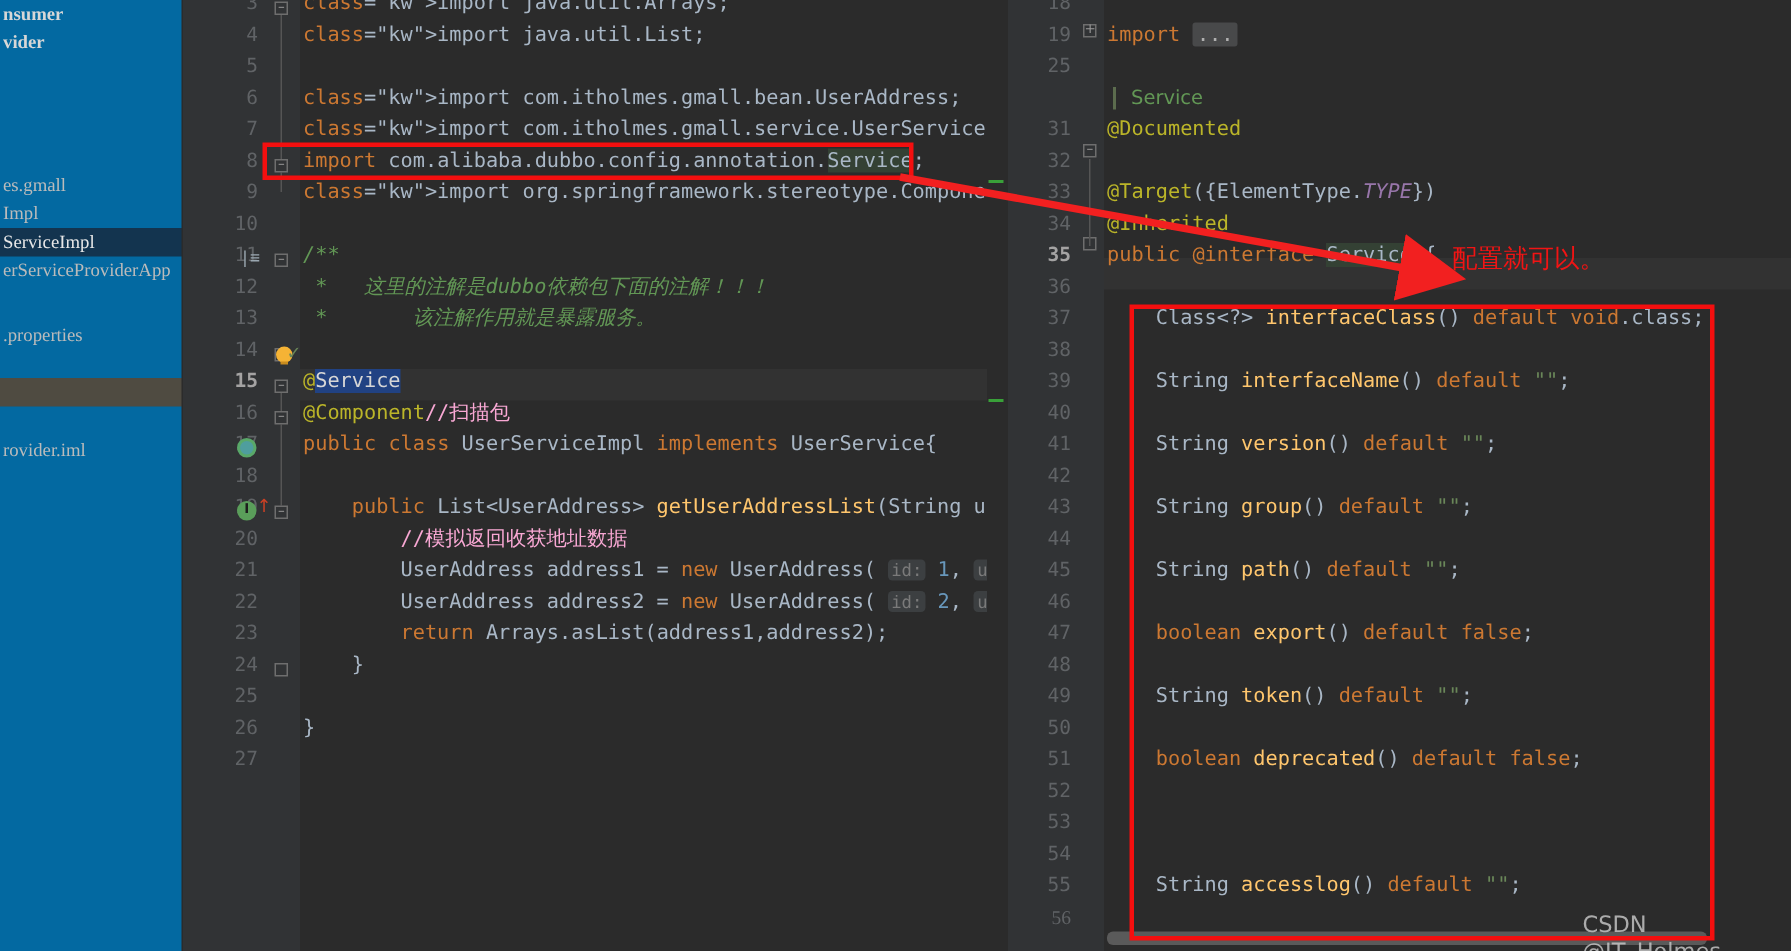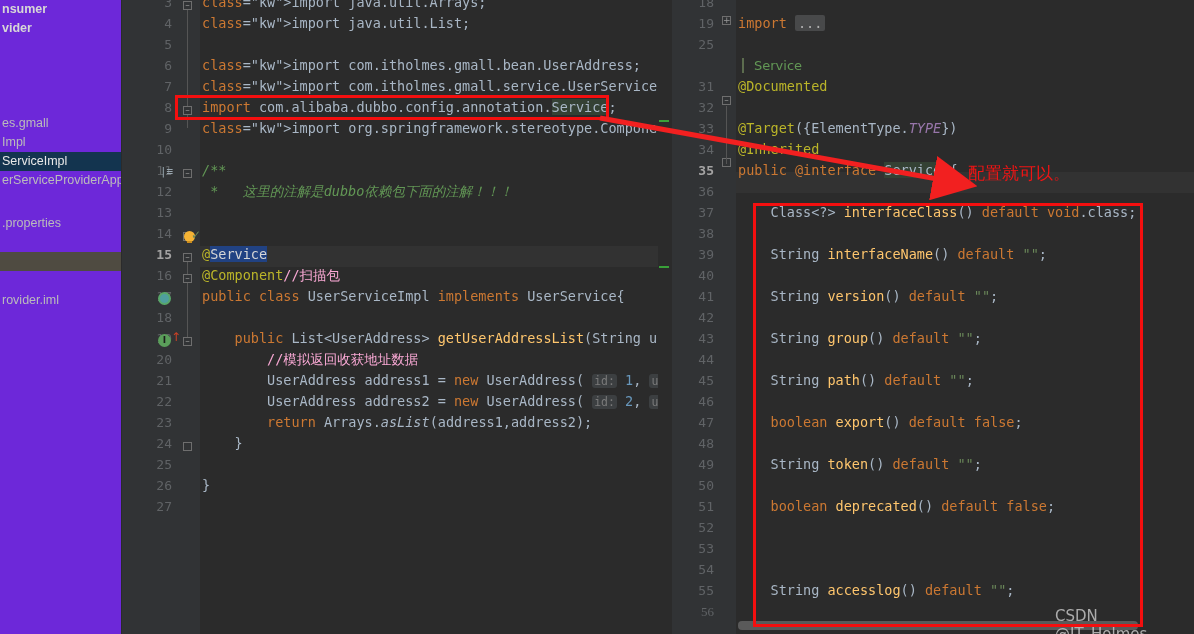--- a/index.html
+++ b/index.html
@@ -8,22 +8,22 @@
     width: 1194px; height: 634px;
     background: #3c3f41;
     font-family: "DejaVu Sans Mono", monospace;
     overflow: hidden;
   }
   #root { position: relative; width: 1194px; height: 634px; }
 
   
   .sidebar {
     position: absolute; left: 0; top: 0; width: 122px; height: 634px;
-    background: #6d28d9;
-    font-family: Liberation Sans, sans-serif;
+    background: #0369a1;
+    font-family: Liberation Serif, serif;
     font-size: 12.5px; color: #bbbbbb;
     overflow: hidden;
   }
   .sidebar .row {
     position: absolute; left: 0; width: 122px; height: 19px;
     line-height: 19px; white-space: nowrap;
     padding-left: 2px;
   }
   .sidebar .row.bold { font-weight: bold; color: #d7d7d7; }
   .sidebar .row.sel { background: #13344f; color: #e8e8e8; }
@@ -60,21 +60,21 @@
 
   
   .kw   { color: #cc7832; }
   .str  { color: #6a8759; }
   .num  { color: #6897bb; }
   .cmt  { color: #629755; font-style: italic; }
   .cmtl { color: #f9a8d4; }
   .ann  { color: #bbb529; }
   .meth { color: #ffc66d; }
   .stat { color: #9876aa; font-style: italic; }
-  .itl  { font-style: italic; }
+  .itl  { }
   .hl-occ { background: #344134; }
   .sel-txt { background: #214283; color: #d6d6d6; }
   .param-hint {
     background: #3c3f41; color: #7a7a7a; border-radius: 3px;
     padding: 0 2px; font-size: 11.5px;
   }
 
   
   .fold {
     position: absolute; width: 9px; height: 9px;
@@ -209,20 +209,21 @@
         <div class="ln" style="top: -8px; left: 80px;"><span <span="" class="kw">class</span>="kw"&gt;import java.util.Arrays;</div>
         <div class="ln" style="top: 13px; left: 80px;"><span <span="" class="kw">class</span>="kw"&gt;import java.util.List;</div>
         <div class="ln" style="top: 34px; left: 80px;"></div>
         <div class="ln" style="top: 55px; left: 80px;"><span <span="" class="kw">class</span>="kw"&gt;import com.itholmes.gmall.bean.UserAddress;</div>
         <div class="ln" style="top: 76px; left: 80px;"><span <span="" class="kw">class</span>="kw"&gt;import com.itholmes.gmall.service.UserService;</div>
         <div class="ln" style="top: 97px; left: 80px;"><span class="kw">import</span> com.alibaba.dubbo.config.annotation.<span class="hl-occ">Service</span>;</div>
         <div class="ln" style="top: 118px; left: 80px;"><span <span="" class="kw">class</span>="kw"&gt;import org.springframework.stereotype.Component;</div>
         <div class="ln" style="top: 139px; left: 80px;"></div>
         <div class="ln" style="top: 160px; left: 80px;"><span class="cmt">/**</span></div>
         <div class="ln" style="top: 181px; left: 80px; font-family: &quot;DejaVu Sans Mono&quot;, monospace;"><span class="cmt"> *   这里的注解是dubbo依赖包下面的注解！！！</span></div>
+        <div class="ln" style="top: 202px; left: 80px; font-family: &quot;DejaVu Sans Mono&quot;, monospace;"><span class="cmt"> *       该注解作用就是暴露服务。</span></div>
         <div class="ln" style="top: 223px; left: 80px;"></div>
         <div class="ln" style="top: 244px; left: 80px;"><span class="ann">@</span><span class="sel-txt ann">Service</span></div>
         <div class="ln" style="top: 265px; left: 80px;"><span class="ann">@Component</span><span class="cmtl">//扫描包</span></div>
         <div class="ln" style="top: 286px; left: 80px;"><span class="kw">public</span> <span class="kw">class</span> UserServiceImpl <span class="kw">implements</span> UserService{</div>
         <div class="ln" style="top: 307px; left: 80px;"></div>
         <div class="ln" style="top: 328px; left: 80px;">    <span class="kw">public</span> List&lt;UserAddress&gt; <span class="meth">getUserAddressList</span>(String userI</div>
         <div class="ln" style="top: 349px; left: 80px;"><span class="cmtl">        //模拟返回收获地址数据</span></div>
         <div class="ln" style="top: 370px; left: 80px;">        UserAddress address1 = <span class="kw">new</span> UserAddress( <span class="param-hint">id:</span> <span class="num">1</span>, <span class="param-hint">userAddr</span></div>
         <div class="ln" style="top: 391px; left: 80px;">        UserAddress address2 = <span class="kw">new</span> UserAddress( <span class="param-hint">id:</span> <span class="num">2</span>, <span class="param-hint">userAddr</span></div>
         <div class="ln" style="top: 412px; left: 80px;">        <span class="kw">return</span> Arrays.<span class="itl">asList</span>(address1,address2);</div>

